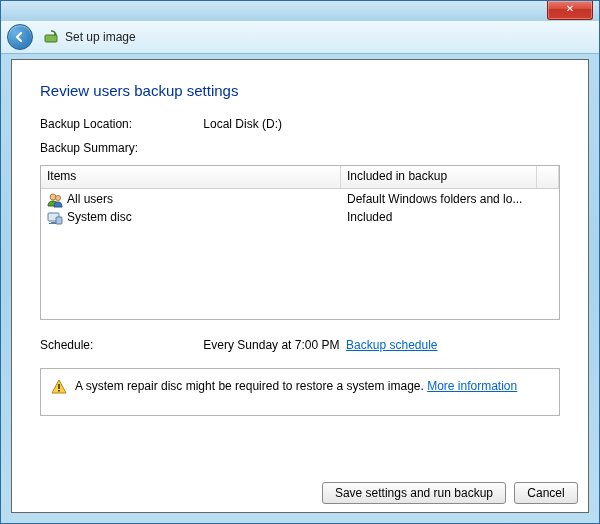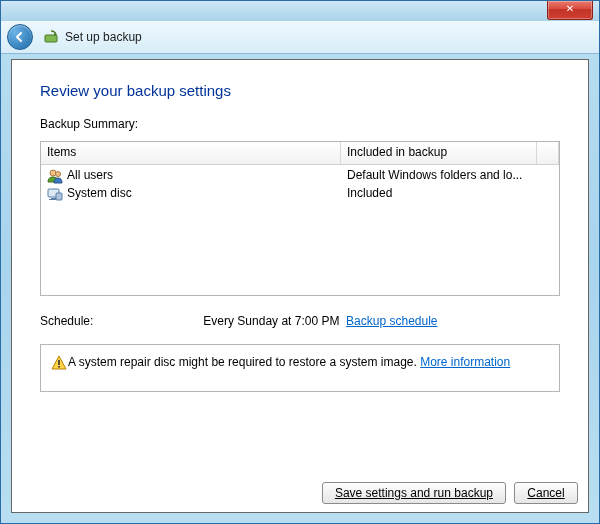--- a/index.html
+++ b/index.html
@@ -169,40 +169,39 @@
     display: inline-block;
     width: 160px;
   }
   
   .warning-box {
     margin-top: 16px;
     border: 1px solid #b5b5b5;
     padding: 10px;
     display: flex;
     align-items: flex-start;
-    gap: 1px;
+    gap: 8px;
     height: 48px;
     box-sizing: border-box;
   }
   .warning-icon {
     width: 16px;
     height: 16px;
     flex-shrink: 0;
   }
   
   .footer {
     position: absolute;
     left: 0;
     right: 0;
     bottom: 8px;
     padding: 0 10px;
     display: flex;
     justify-content: flex-end;
     gap: 8px;
-    text-decoration: underline;
   }
   .btn {
     background: linear-gradient(to bottom, #fdfdfd, #e6e6e6);
     border: 1px solid #8a8a8a;
     border-radius: 3px;
     padding: 3px 12px;
     font-family: inherit;
     font-size: 12px;
     cursor: pointer;
     min-width: 64px;
@@ -223,26 +222,30 @@
         <path d="M7 2 L3 6 L7 10" stroke="#fff" stroke-width="2" fill="none" stroke-linecap="round" stroke-linejoin="round"></path>
       </svg>
     </div>
     <span class="app-icon">
       <svg width="16" height="16" viewBox="0 0 16 16">
         <rect x="2" y="6" width="12" height="7" rx="1" fill="#7fb84e" stroke="#4a7a28"></rect>
         <path d="M8 2 A5 5 0 0 1 13 6" stroke="#4a7a28" fill="none" stroke-width="1.5"></path>
         <path d="M11 4 L13 6 L11 7" fill="#4a7a28"></path>
       </svg>
     </span>
-    <span class="app-title">Set up backup</span>
+    <span class="app-title">Set up image</span>
   </div>
 
   <div class="panel">
-    <h1 class="page-heading">Review your backup settings</h1>
-
+    <h1 class="page-heading">Review users backup settings</h1>
+
+    <div class="field-row">
+      <span class="label">Backup Location:</span>
+      <span>Local Disk (D:)</span>
+    </div>
 
     <div class="field-row">
       <span>Backup Summary:</span>
     </div>
 
     <div class="summary-table">
       <div class="summary-header">
         <div class="col col-items">Items</div>
         <div class="col col-included">Included in backup</div>
         <div class="col col-spacer"></div>

